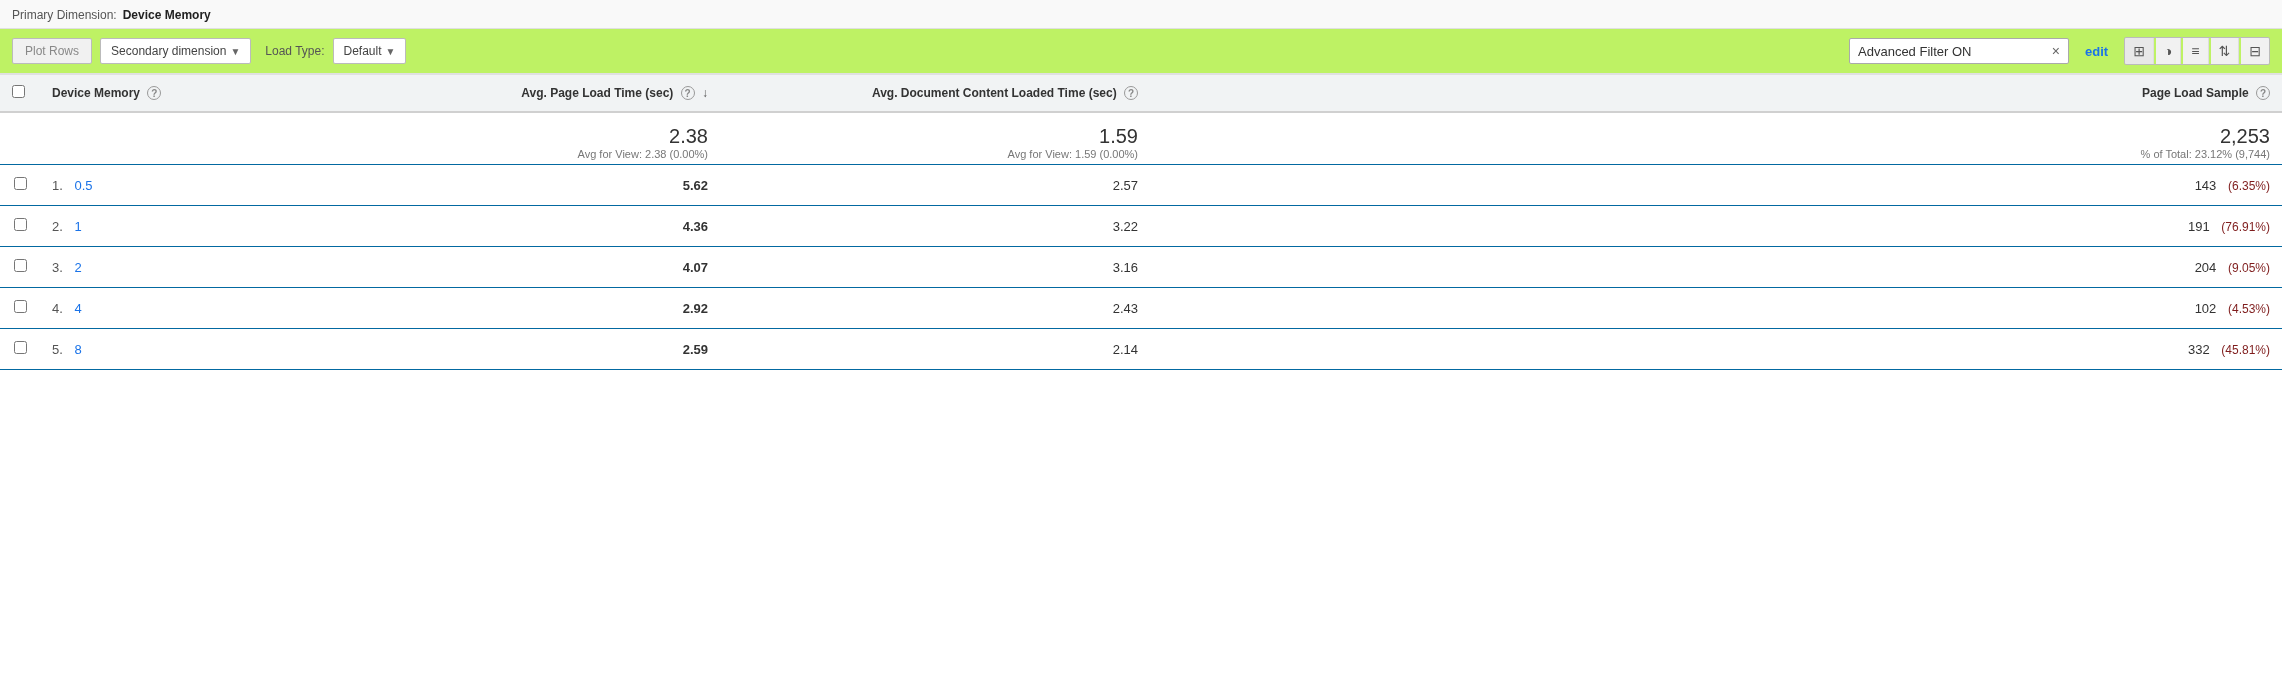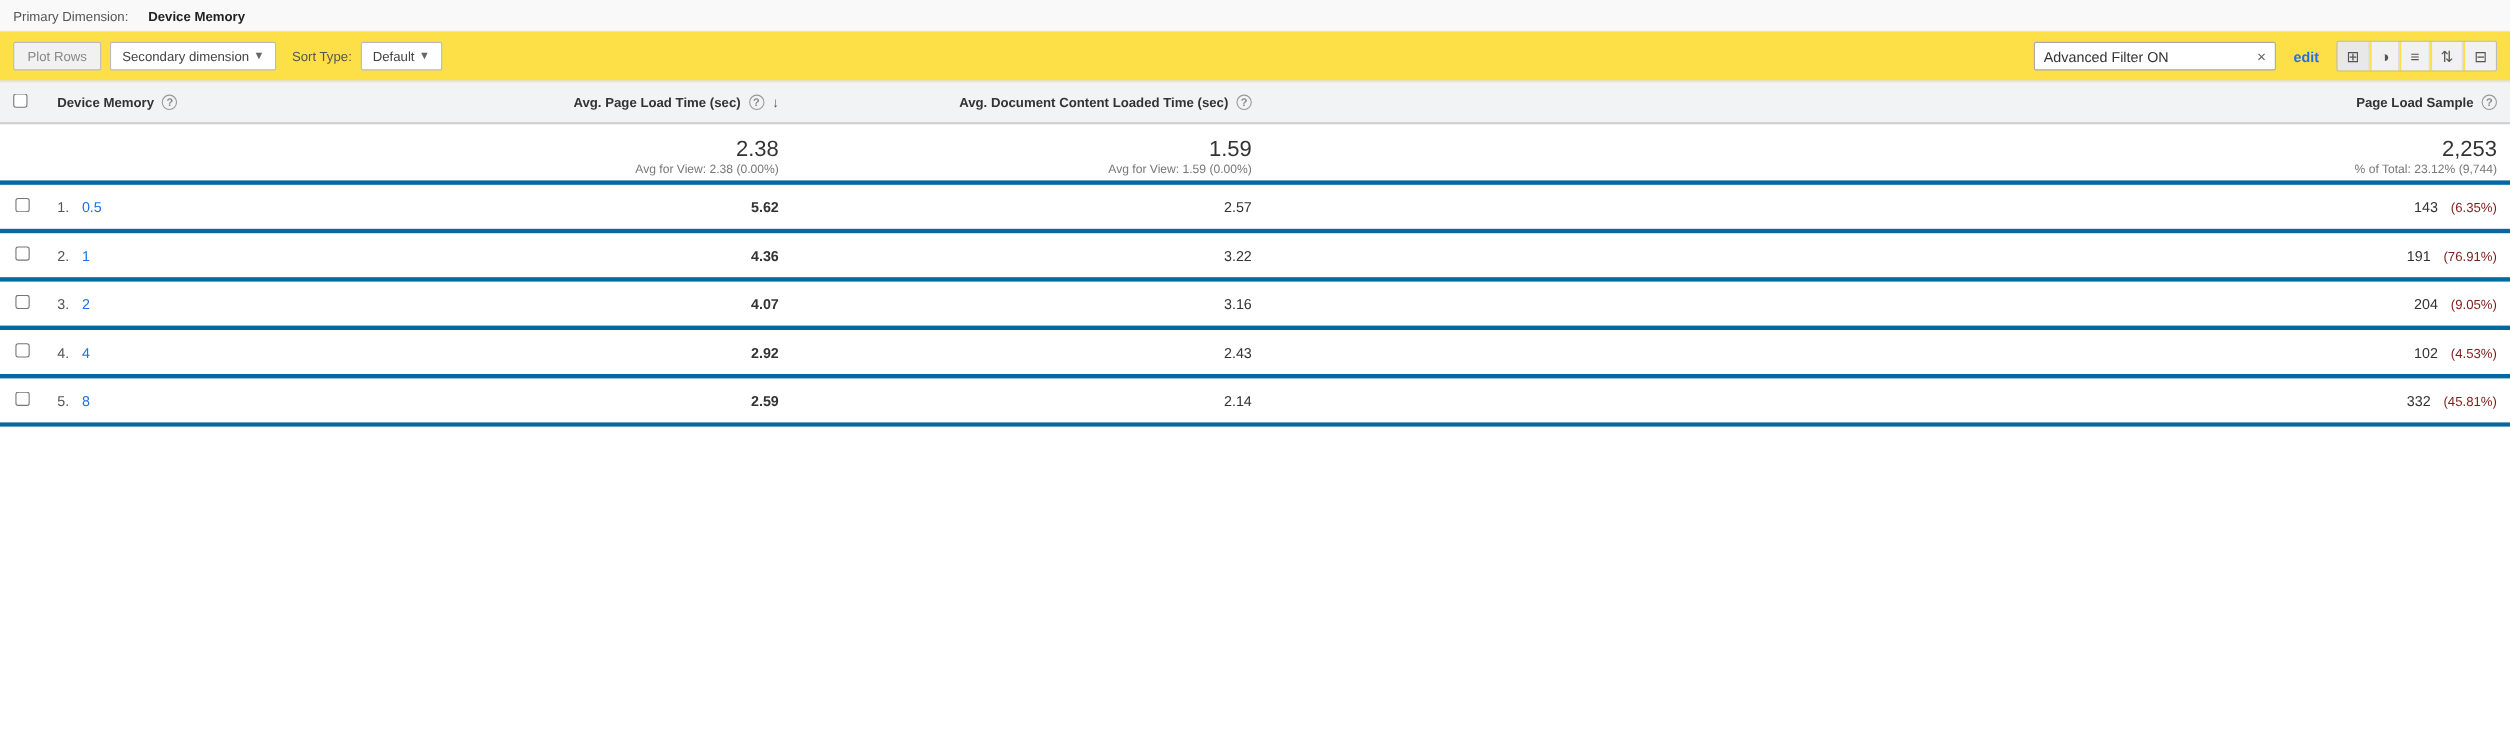--- a/index.html
+++ b/index.html
@@ -8,38 +8,38 @@
       font-size: 13px;
       color: #333;
       background: #fff;
     }
     .top-bar {
       padding: 8px 12px 6px 12px;
       border-bottom: 1px solid #e0e0e0;
       background: #f9f9f9;
       display: flex;
       align-items: center;
-      gap: 12px;
+      gap: 0;
     }
     .primary-dimension-label {
       font-size: 12px;
       color: #555;
       margin-right: 6px;
     }
     .primary-dimension-value {
       font-size: 12px;
       font-weight: bold;
       color: #222;
     }
     .toolbar {
       display: flex;
       align-items: center;
       padding: 8px 12px;
       border-bottom: 1px solid #e0e0e0;
-      background: #fde047;
+      background: #bef264;
       gap: 8px;
     }
     .btn-plot-rows {
       border: 1px solid #bbb;
       background: #f1f1f1;
       color: #888;
       padding: 5px 12px;
       font-size: 12px;
       border-radius: 2px;
       cursor: not-allowed;
@@ -151,21 +151,21 @@
       cursor: pointer;
       vertical-align: middle;
     }
     .sort-arrow {
       display: inline-block;
       margin-left: 4px;
       color: #555;
       font-size: 12px;
     }
     tbody tr {
-      border-bottom: 4px solid #0369a1;
+      border-bottom: 1px solid #0369a1;
     }
 
     
     .summary-row td {
       padding: 12px 12px 4px 12px;
       vertical-align: top;
     }
     .summary-row .main-val {
       font-size: 20px;
       color: #333;
@@ -229,21 +229,21 @@
 </div>
 
 <div class="toolbar">
   <button class="btn-plot-rows">Plot Rows</button>
 
   <button class="dropdown-btn">
     <span>Secondary dimension</span>
     <span class="arrow">▼</span>
   </button>
 
-  <span class="sort-label">Sort Type:</span>
+  <span class="sort-label">Load Type:</span>
   <button class="dropdown-btn">
     <span>Default</span>
     <span class="arrow">▼</span>
   </button>
 
   <div class="spacer"></div>
 
   <div class="filter-box">
     <span class="filter-text">Advanced Filter ON</span>
     <span class="filter-close">×</span>

